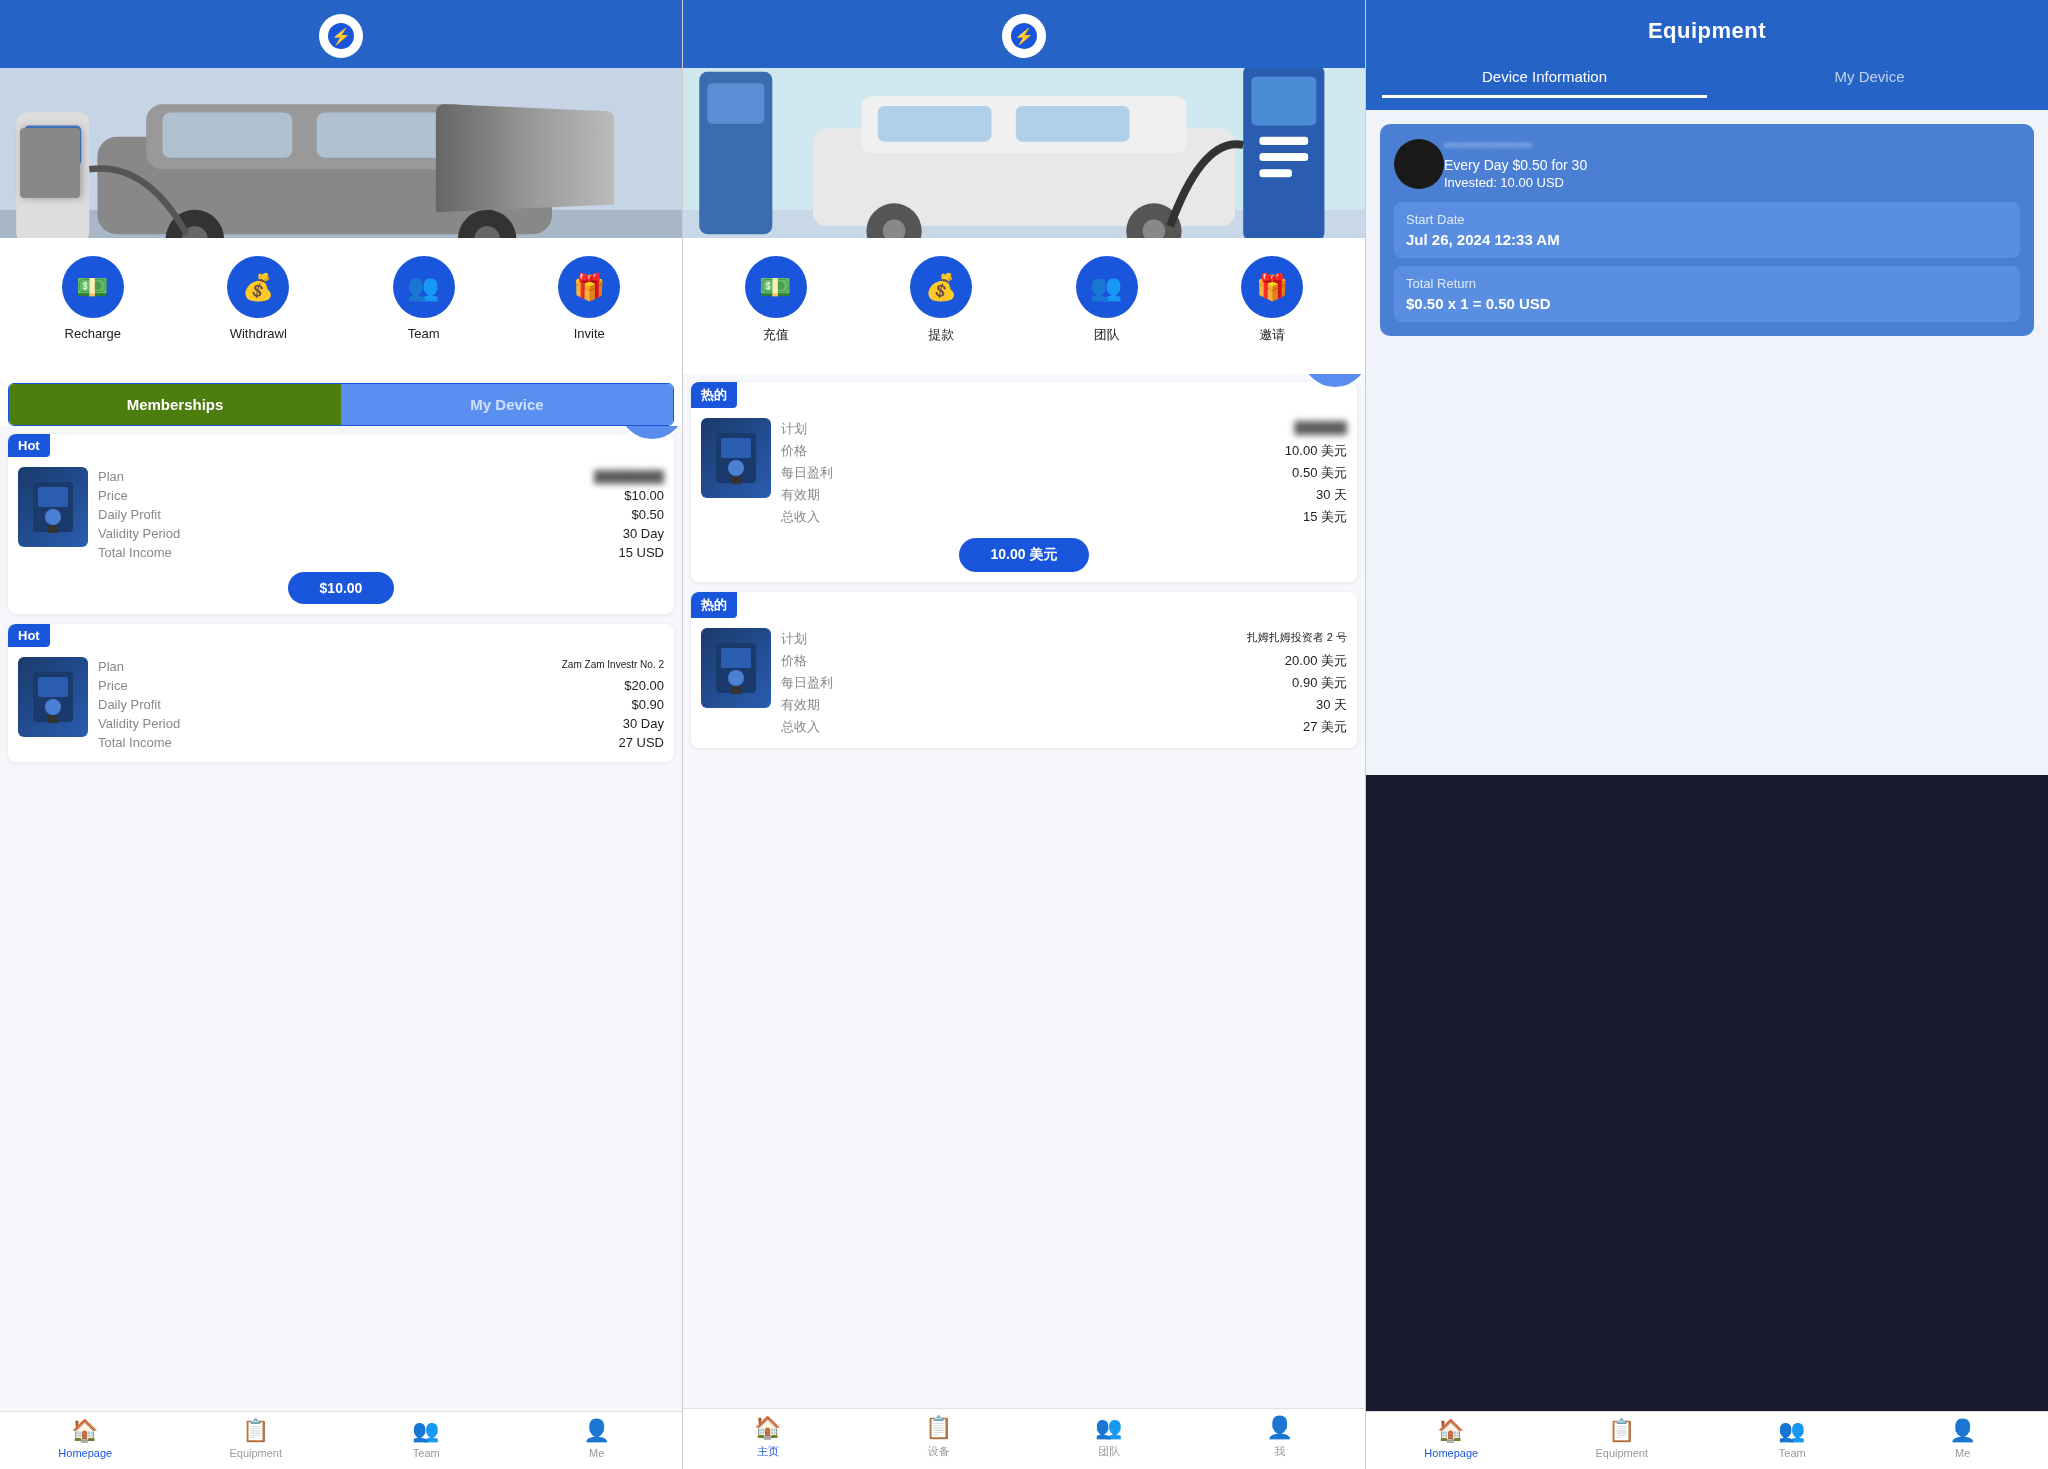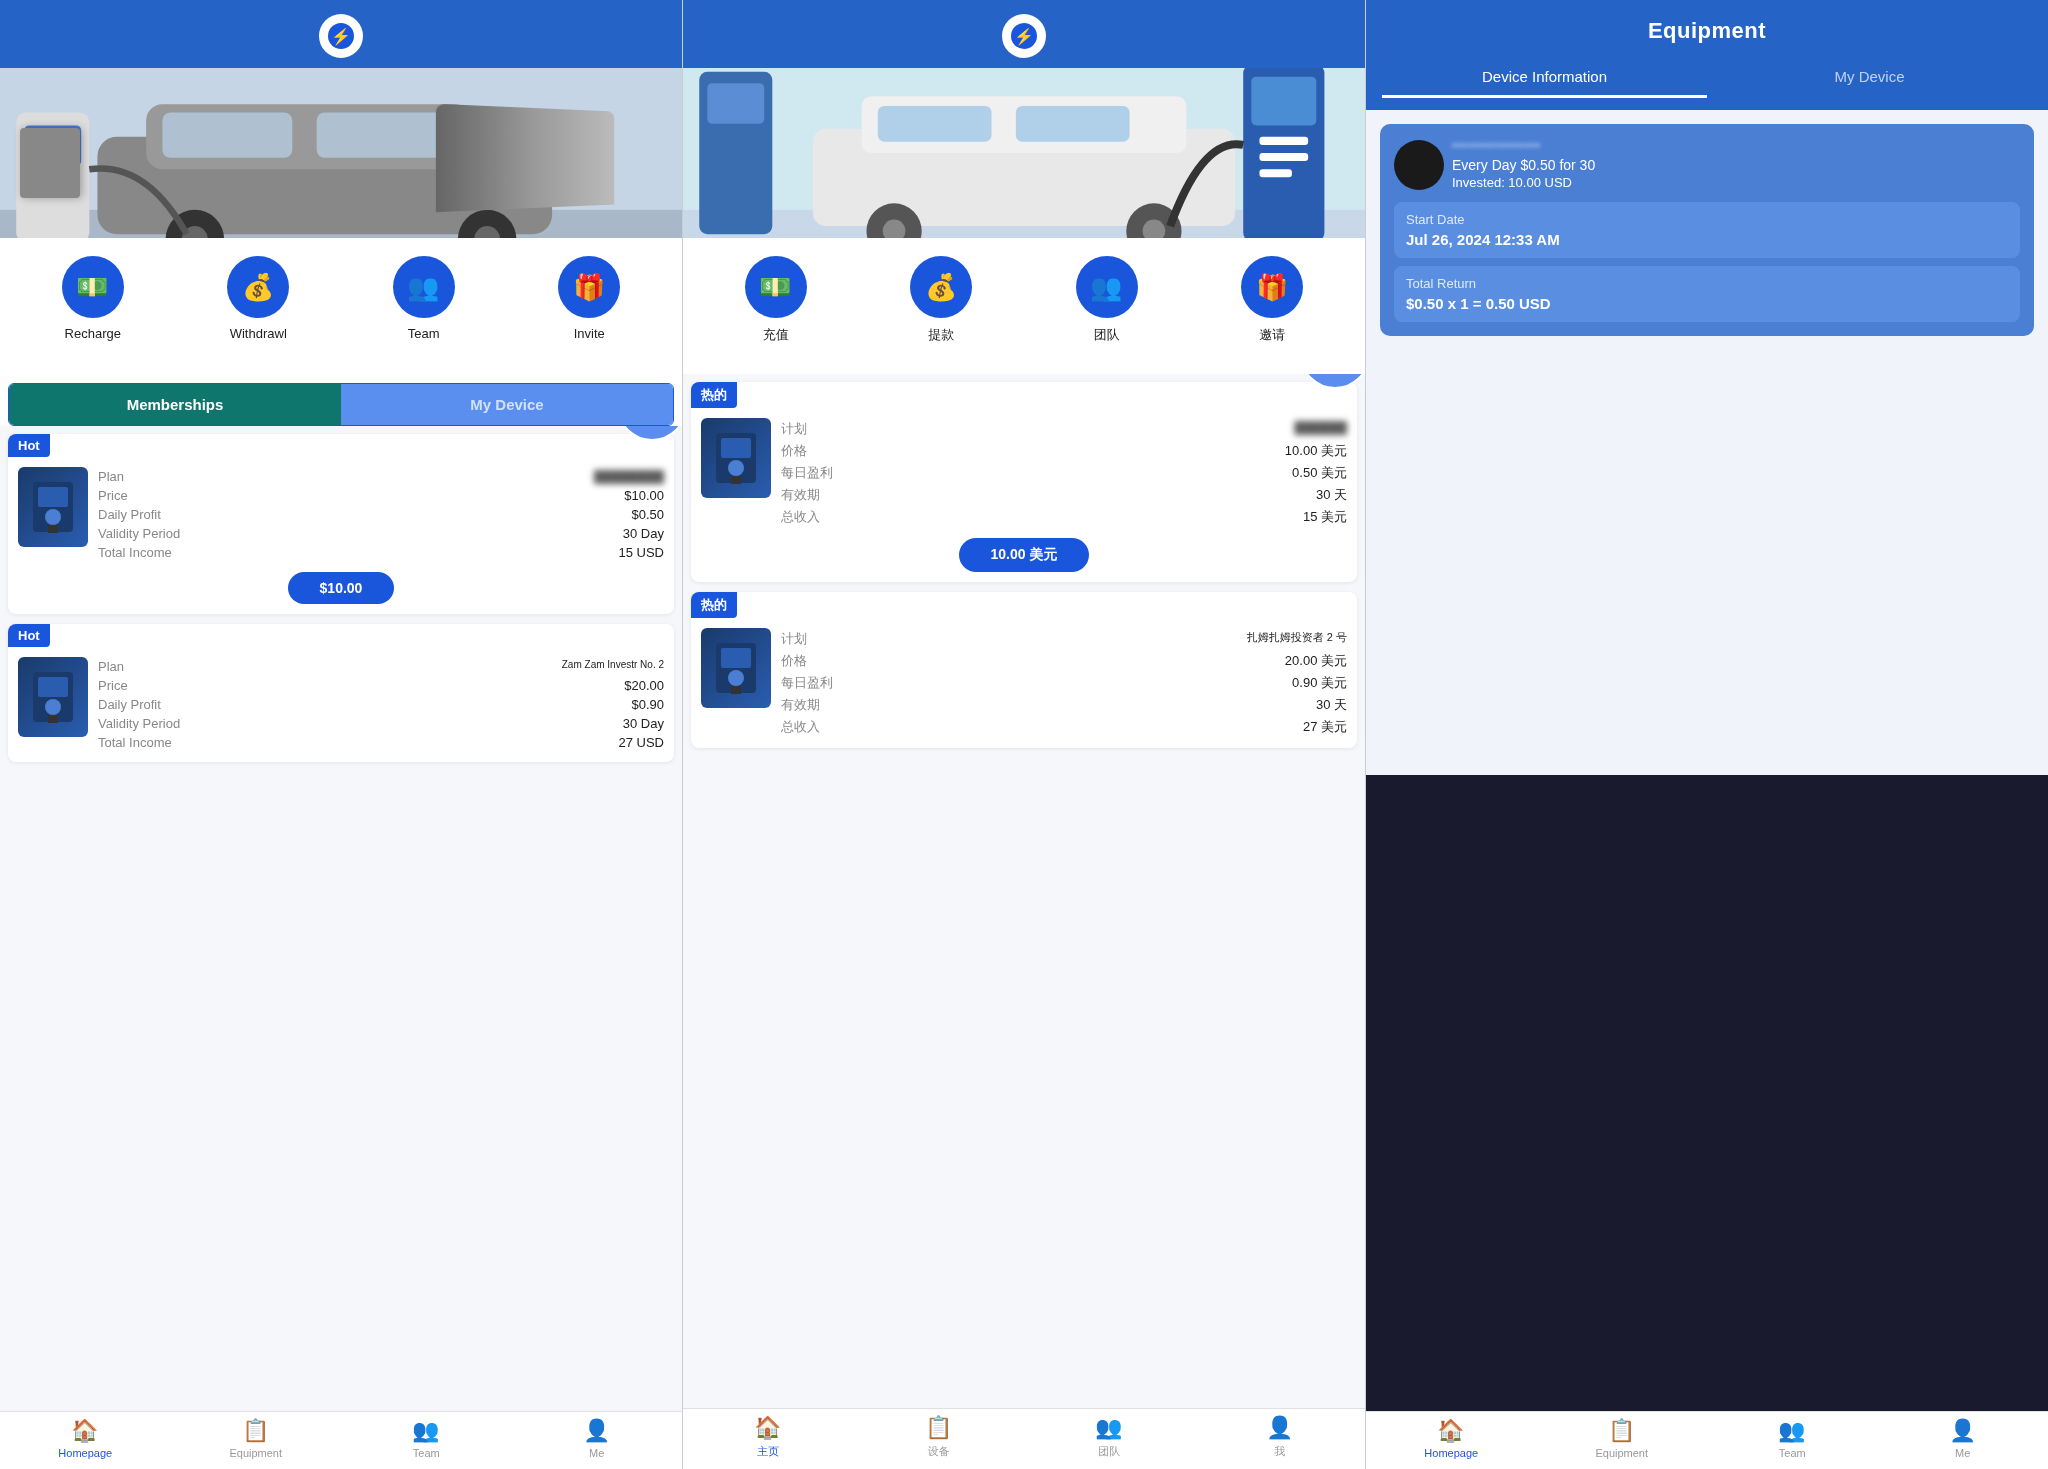--- a/index.html
+++ b/index.html
@@ -133,21 +133,21 @@
       padding: 12px 0;
       text-align: center;
       font-size: 15px;
       font-weight: 600;
       cursor: pointer;
       background: #1a56db;
       color: white;
       border: none;
     }
     .tab-btn.active {
-      background: #0f766e;
+      background: #4d7c0f;
       color: white;
     }
     .tab-btn.inactive {
       background: #5b8fef;
       color: #d0e0ff;
     }
 
     
     .product-list {
       flex: 1;
@@ -270,22 +270,22 @@
     }
     .device-card {
       background: #4a7fd4;
       border-radius: 10px;
       padding: 14px;
       margin-bottom: 12px;
       color: white;
     }
     .device-card-top {
       display: flex;
-      align-items: flex-end;
-      gap: 8px;
+      align-items: center;
+      gap: 0;
       margin-bottom: 12px;
     }
     .device-avatar {
       width: 50px; height: 50px;
       background: #1a1a1a;
       border-radius: 50%;
       flex-shrink: 0;
     }
     .device-info-text {
       flex: 1;

